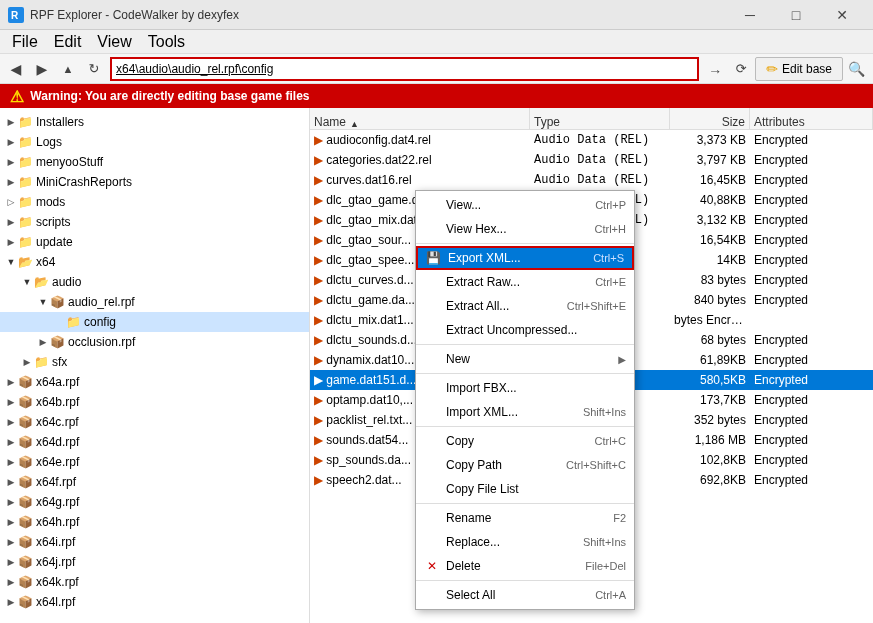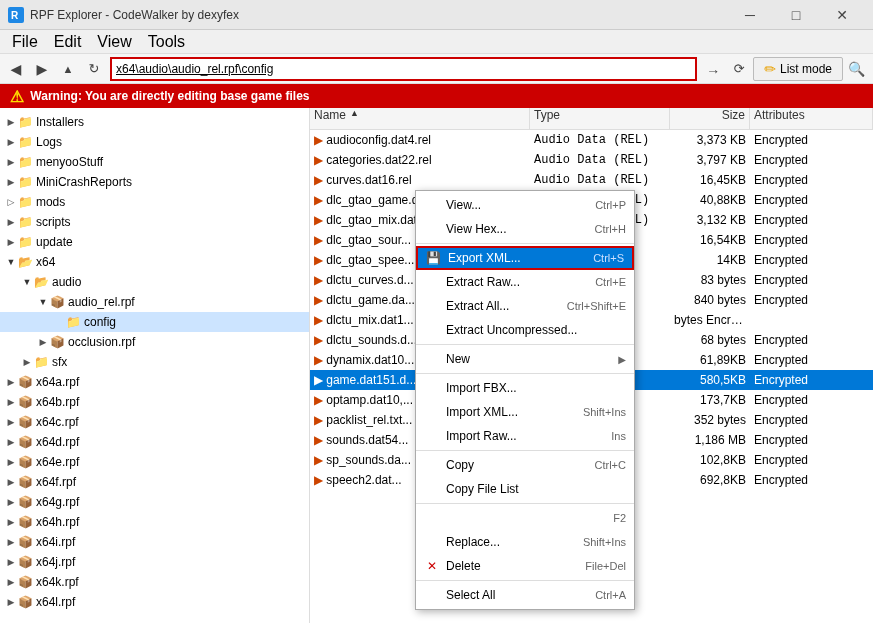--- a/index.html
+++ b/index.html
@@ -32,21 +32,21 @@
     .tree-panel { width: 310px; background: white; border-right: 1px solid #ddd; overflow-y: auto; overflow-x: hidden; position: relative; }
     .tree-item { display: flex; align-items: center; height: 20px; padding-left: 4px; cursor: pointer; white-space: nowrap; }
     .tree-item.selected { background: #cce4ff; }
     .tree-label { font-size: 12px; }
 
     
     .right-panel { flex: 1; display: flex; flex-direction: column; background: white; }
     
     
     .file-list-header { display: flex; background: #f5f5f5; border-bottom: 1px solid #ddd; height: 22px; align-items: center; }
-    .col-header { font-size: 12px; color: #333; padding: 0 4px; height: 100%; display: flex; align-items: flex-start; cursor: pointer; border-right: 1px solid #ddd; user-select: none; }
+    .col-header { font-size: 12px; color: #333; padding: 0 4px; height: 100%; display: flex; align-items: flex-end; cursor: pointer; border-right: 1px solid #ddd; user-select: none; }
     .col-name { width: 220px; }
     .col-type { width: 140px; }
     .col-size { width: 80px; text-align: right; justify-content: flex-end; }
     .col-attr { flex: 1; }
 
     
     .file-list { flex: 1; overflow-y: auto; }
     .file-row { display: flex; align-items: center; height: 20px; cursor: pointer; }
     .file-row.selected { background: #0078d7; color: white; }
     .file-cell { font-size: 12px; padding: 0 4px; overflow: hidden; text-overflow: ellipsis; white-space: nowrap; }
@@ -102,21 +102,21 @@
   <button class="tb-btn">▶</button>
   <button class="tb-btn" style="font-size:11px">▲</button>
   <button class="tb-btn" style="font-size:13px">↻</button>
   <div class="address-box-wrapper">
     <input class="address-input" type="text" value="x64\audio\audio_rel.rpf\config" readonly="" style="font-size: 12px; text-decoration: underline;">
   </div>
   <button class="tb-btn" style="font-size:14px">→</button>
   <button class="tb-btn" style="font-size:13px">⟳</button>
   <div class="edit-mode-btn">
     <span style="color:#e8a000; font-size:14px">✏</span>
-    <span>List mode</span>
+    <span>Edit base</span>
   </div>
   <button class="tb-btn" style="font-size:14px">🔍</button>
 </div>
 
 <div class="warning-bar">
   <span style="color:#ffdd00; font-size:16px">⚠</span>
   <span>Warning: You are directly editing base game files</span>
 </div>
 
 <div class="main-layout">
@@ -510,39 +510,40 @@
   <div class="ctx-item">
     <span class="ctx-icon"></span>
     <span class="ctx-label">Import FBX...</span>
     <span class="ctx-shortcut"></span>
   </div>
   <div class="ctx-item">
     <span class="ctx-icon"></span>
     <span class="ctx-label">Import XML...</span>
     <span class="ctx-shortcut">Shift+Ins</span>
   </div>
-  <div class="ctx-item">
-    <span class="ctx-icon"></span>
-    <span class="ctx-label">Import Raw...</span>
-    <span class="ctx-shortcut">Ins</span>
-  </div>
   <div class="ctx-separator"></div>
   <div class="ctx-item">
     <span class="ctx-icon"></span>
     <span class="ctx-label">Copy</span>
     <span class="ctx-shortcut">Ctrl+C</span>
   </div>
   <div class="ctx-item">
     <span class="ctx-icon"></span>
+    <span class="ctx-label">Copy Path</span>
+    <span class="ctx-shortcut">Ctrl+Shift+C</span>
+  </div>
+  <div class="ctx-item">
+    <span class="ctx-icon"></span>
     <span class="ctx-label">Copy File List</span>
     <span class="ctx-shortcut"></span>
   </div>
   <div class="ctx-separator"></div>
   <div class="ctx-item">
     <span class="ctx-icon"></span>
+    <span class="ctx-label">Rename</span>
     <span class="ctx-shortcut">F2</span>
   </div>
   <div class="ctx-item">
     <span class="ctx-icon"></span>
     <span class="ctx-label">Replace...</span>
     <span class="ctx-shortcut">Shift+Ins</span>
   </div>
   <div class="ctx-item">
     <span class="ctx-icon" style="color:#cc0000">✕</span>
     <span class="ctx-label">Delete</span>

